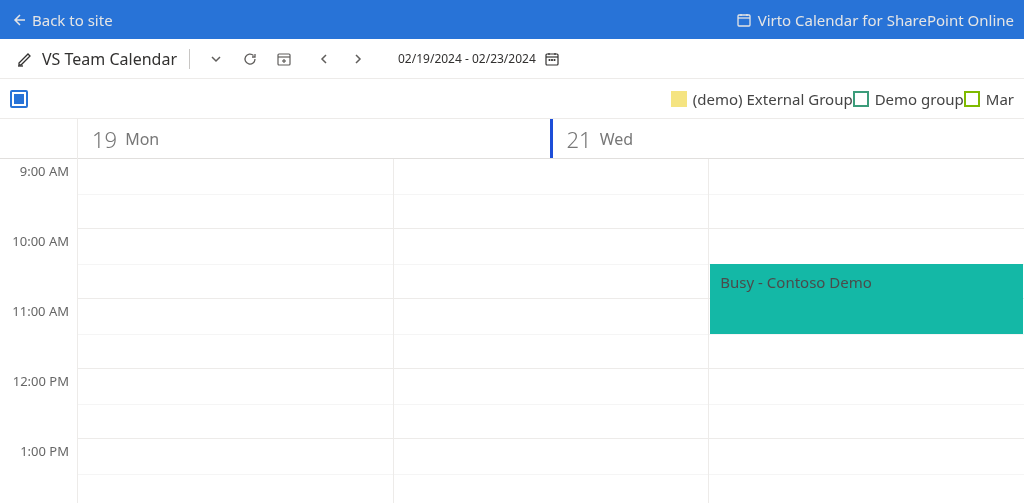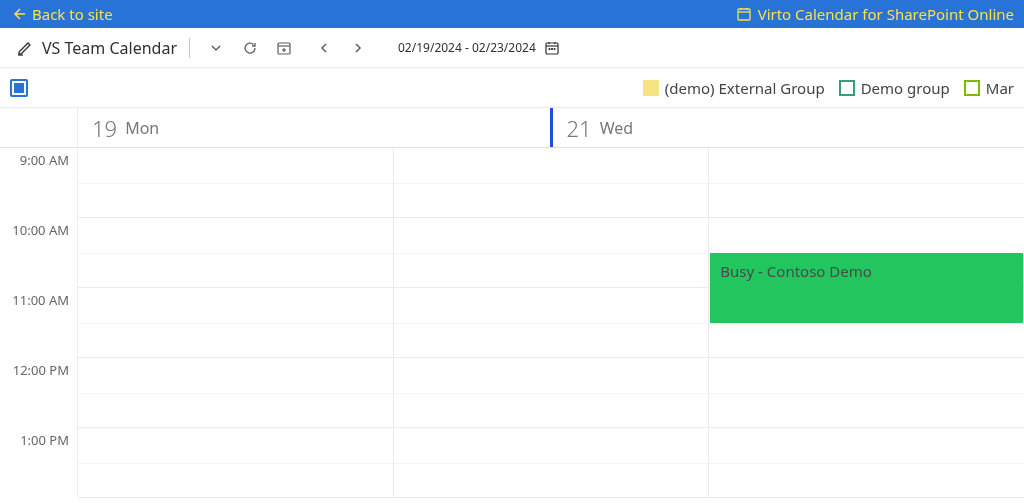--- a/index.html
+++ b/index.html
@@ -1,21 +1,21 @@
 <!DOCTYPE html>
 <html><head>
   <meta charset="utf-8">
   <style>
     * { margin: 0; padding: 0; box-sizing: border-box; }
     body { font-family: 'Segoe UI', -apple-system, system-ui, sans-serif; font-size: 14px; color: #323130; background: #fff; width: 1024px; height: 503px; overflow: hidden; }
 
     .topbar {
-      height: 28px;
+      height: 39px;
       background: #2873d7;
-      color: #fde047;
+      color: #e5e5e5;
       display: flex;
       align-items: center;
       justify-content: space-between;
       padding: 0 10px;
     }
     .back-link { display: flex; align-items: center; gap: 6px; font-size: 15px; cursor: pointer; }
     .brand-link { display: flex; align-items: center; gap: 6px; font-size: 15px; cursor: pointer; }
     .icon-svg { width: 16px; height: 16px; display: inline-block; }
 
     .toolbar {
@@ -36,21 +36,21 @@
       height: 40px;
       display: flex;
       align-items: center;
       border-bottom: 1px solid #edebe9;
       padding: 0 10px;
     }
     .legend-checkbox {
       width: 18px; height: 18px; border: 2px solid #2873d7; display: flex; align-items: center; justify-content: center; cursor: pointer; border-radius: 2px;
     }
     .legend-checkbox .inner { width: 10px; height: 10px; background: #2873d7; }
-    .legend-items { margin-left: auto; display: flex; gap: 14px; align-items: flex-start; }
+    .legend-items { margin-left: auto; display: flex; align-items: flex-start; }
     .legend-item { display: flex; align-items: center; gap: 6px; font-size: 15px; color: #444; white-space: nowrap; cursor: pointer; }
     .swatch { width: 16px; height: 16px; display: inline-block; }
 
     .calendar-area { display: flex; height: calc(503px - 35px - 40px - 40px); }
     .time-col { width: 78px; border-right: 1px solid #edebe9; }
     .days-col { flex: 1; display: flex; flex-direction: column; }
 
     .day-header-row { display: flex; height: 40px; border-bottom: 1px solid #e1dfdd; }
     .day-header { flex: 1; border-right: 3px solid #1d4ed8; padding: 6px 14px; display: flex; align-items: center; gap: 8px; }
     .day-header:last-child { border-right: none; }
@@ -216,17 +216,17 @@
           <div class="hour-line"></div>
           <div class="half-line" style="top: 35px;"></div>
           <div class="hour-line"></div>
           <div class="half-line" style="top: 105px;"></div>
           <div class="hour-line"></div>
           <div class="half-line" style="top: 175px;"></div>
           <div class="hour-line"></div>
           <div class="half-line" style="top: 245px;"></div>
           <div class="hour-line"></div>
           <div class="half-line" style="top: 315px;"></div>
-          <div class="event" style="top: 105px; height: 70px; background: #22c55e;">Busy - Contoso Demo</div>
+          <div class="event" style="top: 105px; height: 70px; background: #14b8a6;">Busy - Contoso Demo</div>
         </div>
       </div>
   </div>
 </div>
 
 </body></html>

